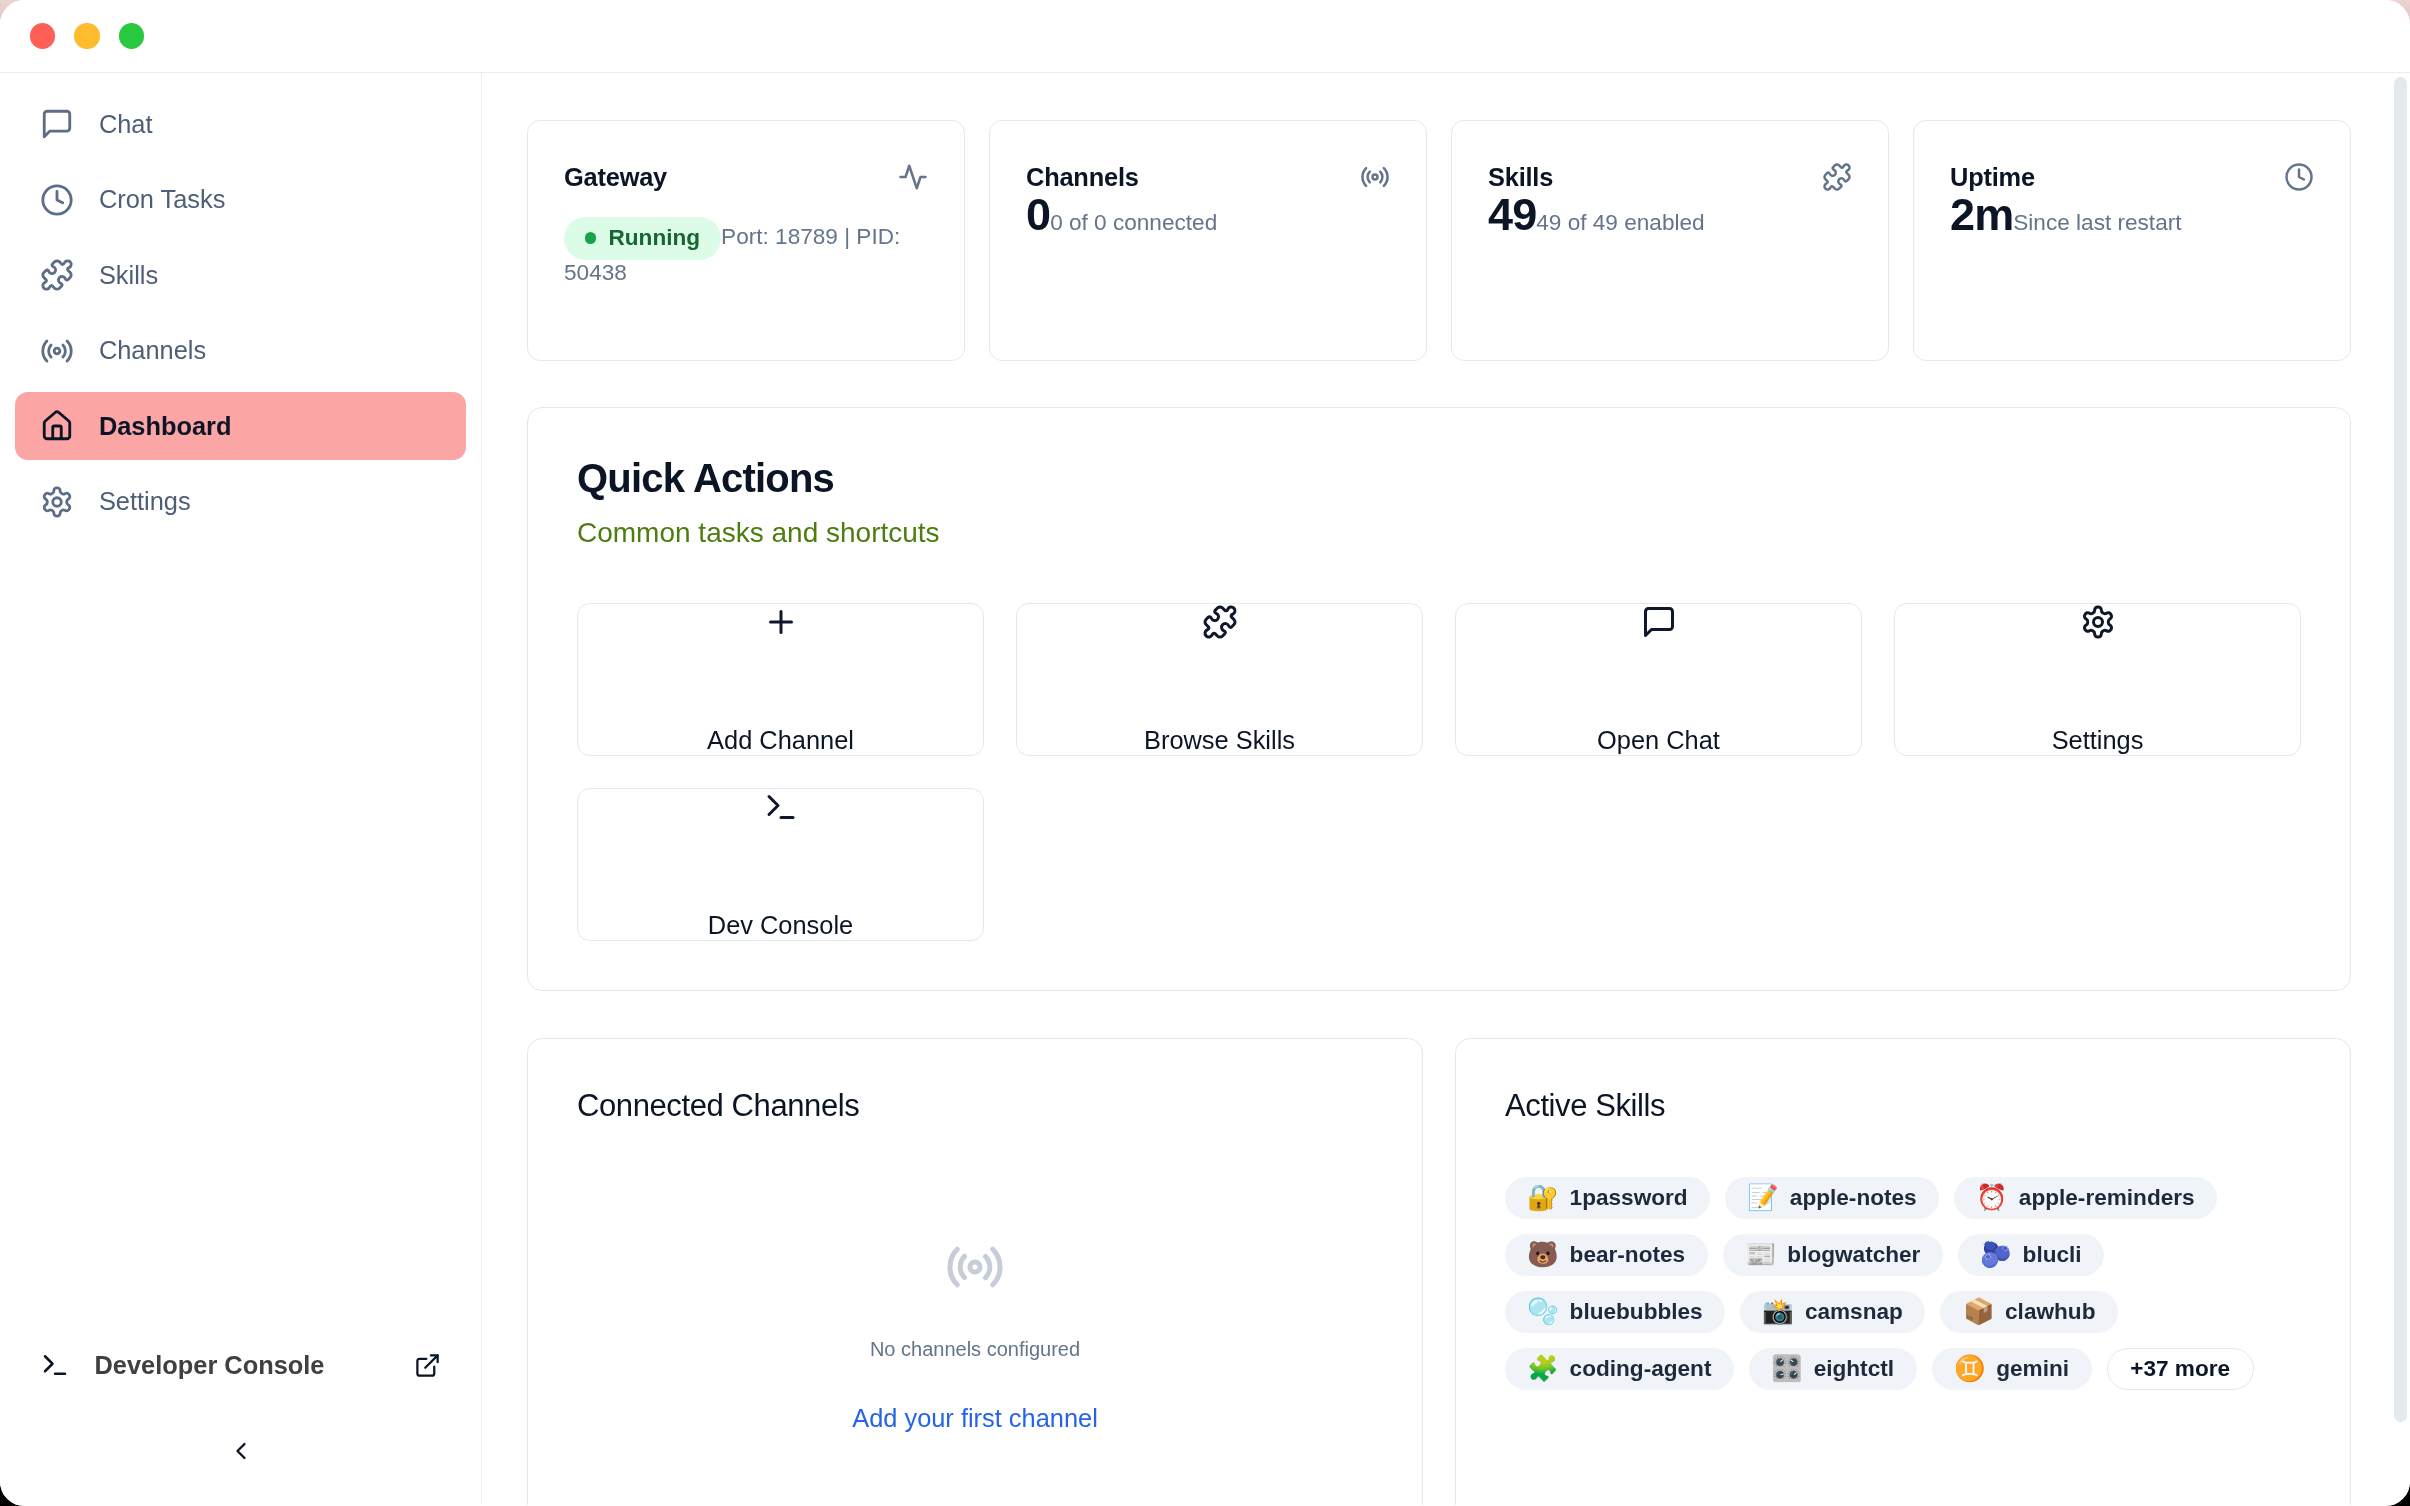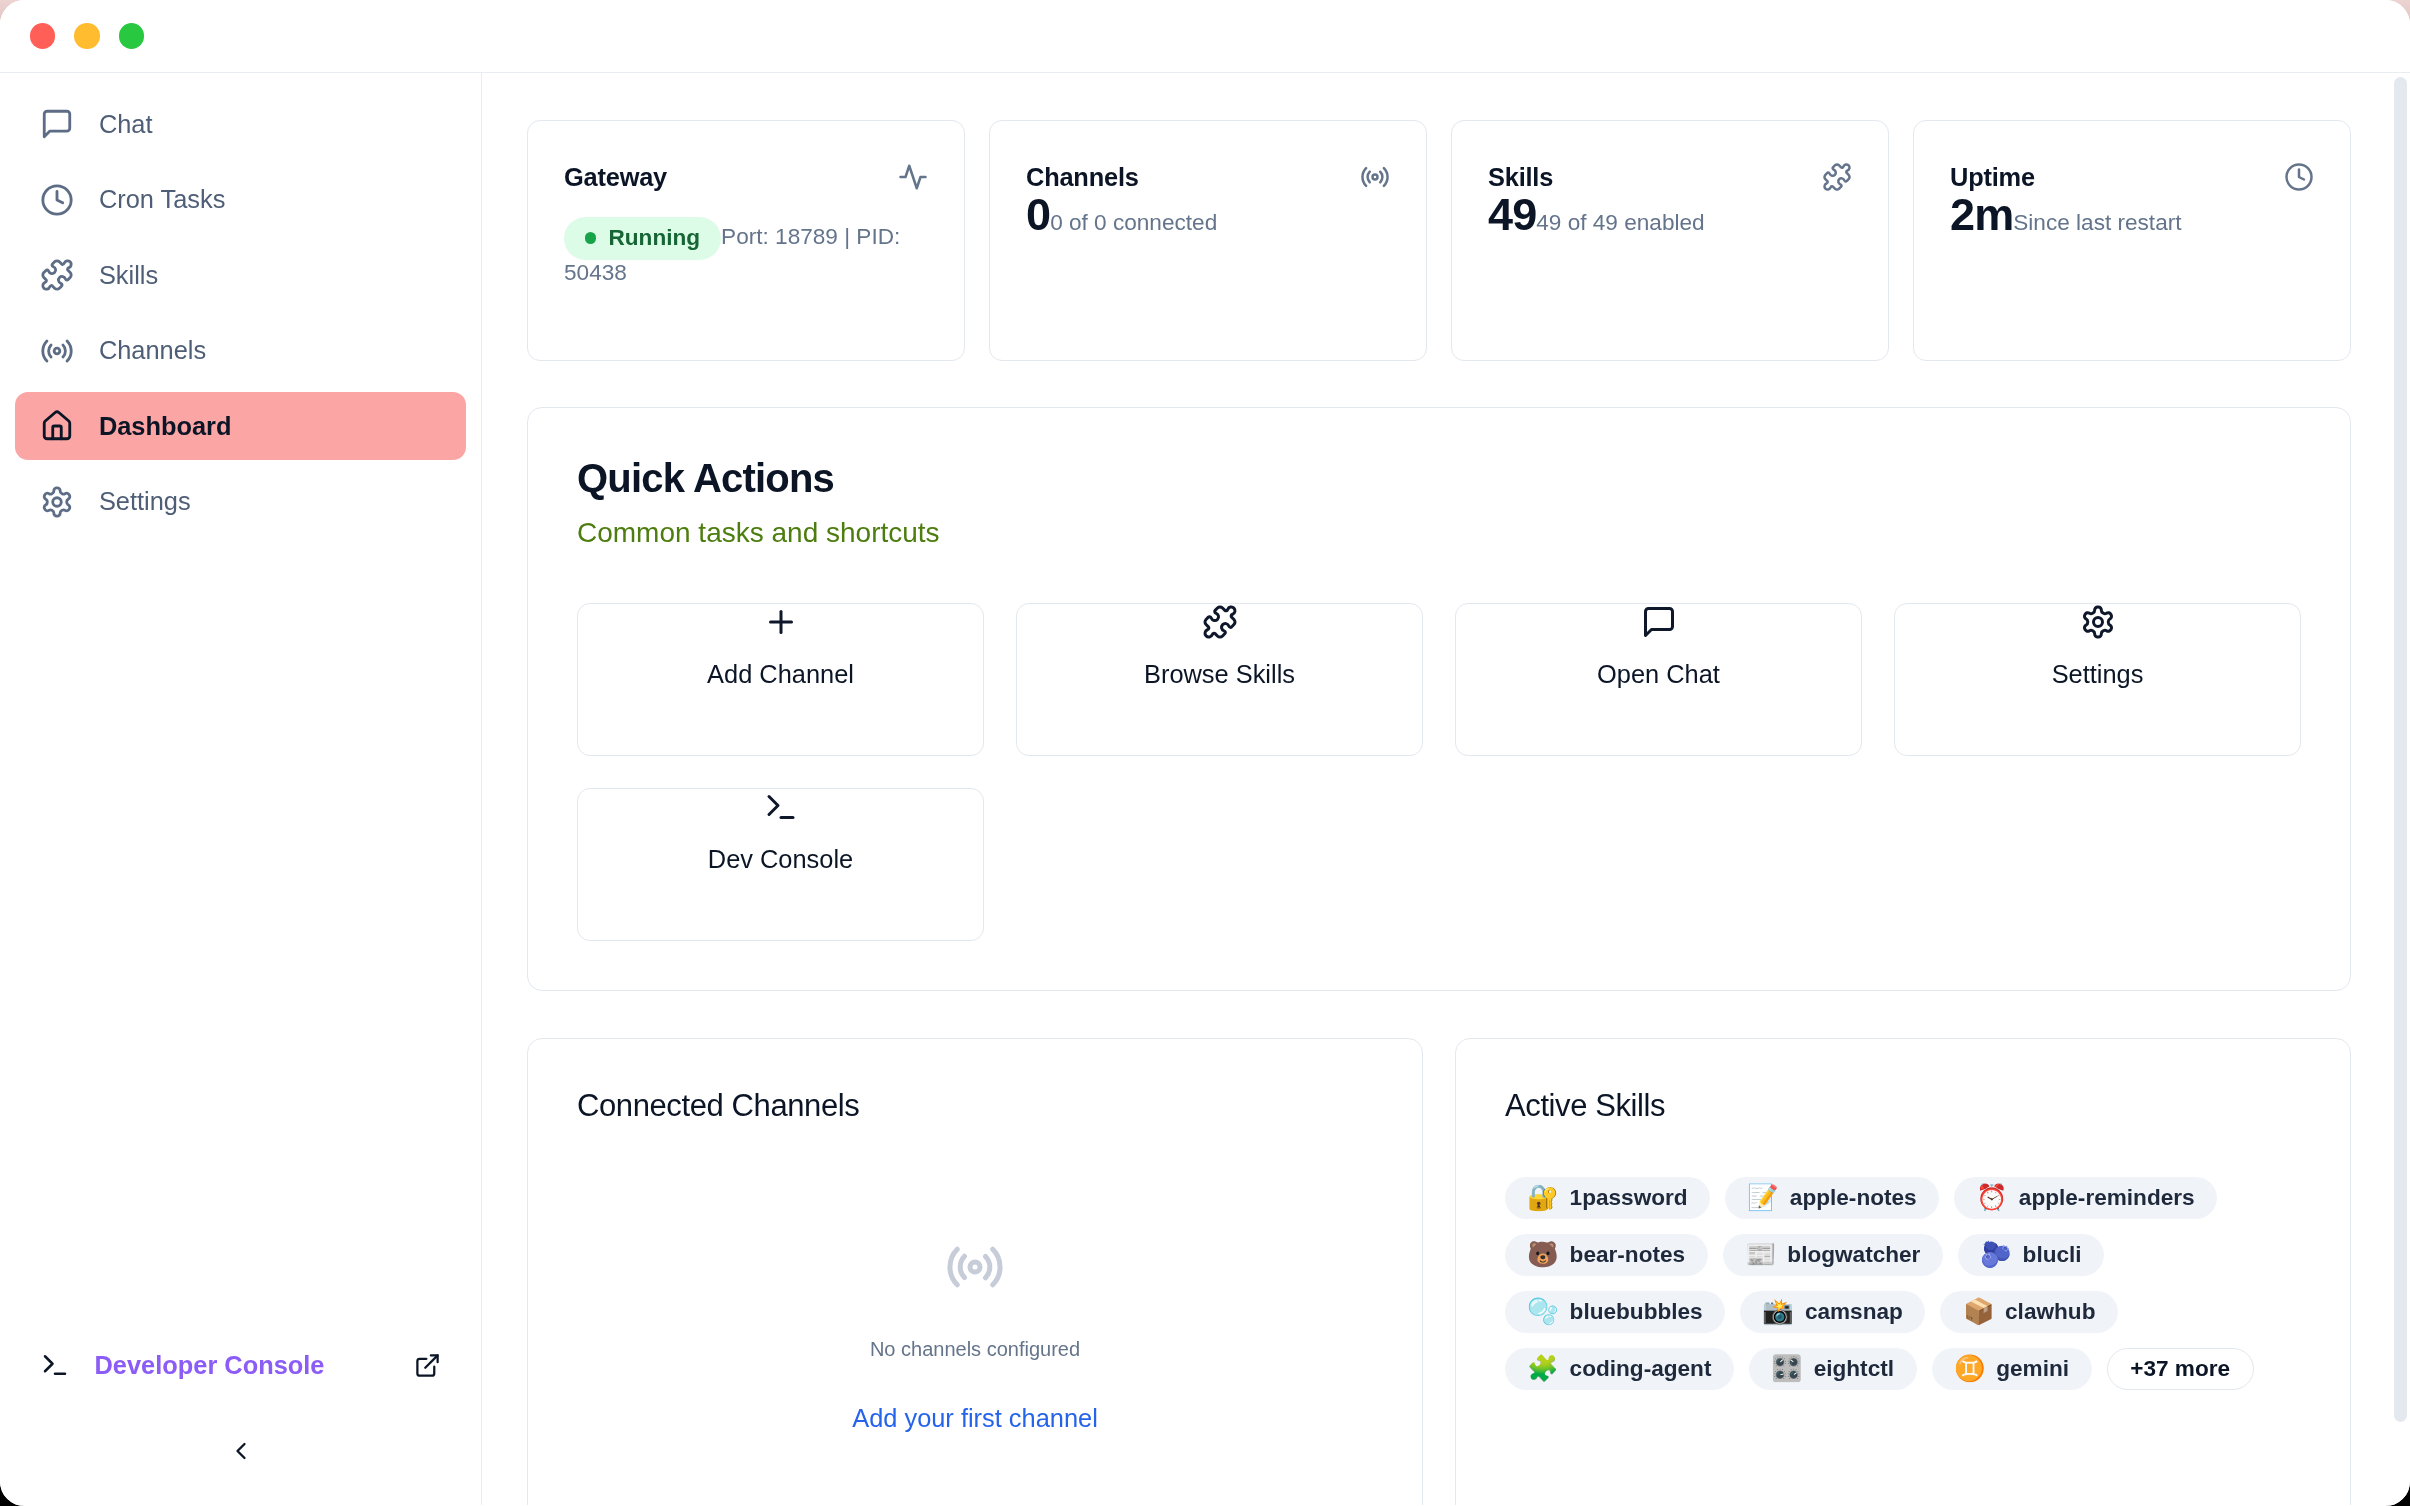--- a/index.html
+++ b/index.html
@@ -16,21 +16,21 @@
   
   .body-row{display:flex;height:1432px;}
   .sidebar{width:482px;min-width:482px;border-right:0.9px solid #e9edf2;display:flex;flex-direction:column;padding-top:17px;box-sizing:border-box;background:#fff;}
   .nav-item{height:68px;margin:0 15px 7.5px;border-radius:13px;display:flex;align-items:center;padding:0 24.5px;gap:25.4px;font-size:25.4px;font-weight:500;color:#4e5e76;cursor:pointer;}
   .nav-item .icon{width:34px;height:34px;color:#5d6d85;}
   .icon{display:inline-flex;}
   .icon svg{width:100%;height:100%;display:block;}
   .nav-item.active{background:#fca5a5;color:#0b1526;font-weight:700;}
   .nav-item.active .icon{color:#0b1526;}
   .sidebar-footer{margin-top:auto;padding-bottom:40px;}
-  .dev-console{display:flex;align-items:center;gap:24.5px;padding:0 40px;height:38px;font-size:25.4px;font-weight:700;color:#8b5cf6;cursor:pointer;}
+  .dev-console{display:flex;align-items:center;gap:24.5px;padding:0 40px;height:38px;font-size:25.4px;font-weight:700;color:#404040;cursor:pointer;}
   .dev-console .icon{width:30px;height:30px;color:#0b1526;}
   .dev-console .ext{margin-left:auto;width:27px;height:27px;}
   .collapse{display:flex;justify-content:center;margin-top:53px;height:28px;cursor:pointer;}
   .collapse .icon{width:28px;height:28px;color:#0b1526;}
   
   .main{flex:1;padding:47px 59px 0 45px;box-sizing:border-box;overflow:hidden;position:relative;background:#fff;}
   .card{background:#fff;border:1.4px solid #e3e8ef;border-radius:15px;box-sizing:border-box;}
   .stats{display:grid;grid-template-columns:repeat(4,1fr);gap:24px;}
   .stat{height:241px;padding:41px 36px;border-radius:13px;}
   .stat-head{display:flex;justify-content:space-between;align-items:flex-start;line-height:30px;}
@@ -38,21 +38,21 @@
   .stat-icon{width:30px;height:30px;color:#64748b;}
   .status-pill{display:inline-flex;align-items:center;gap:12.2px;background:#dcfce7;border-radius:941px;padding:0 21px;height:43px;margin-top:24.5px;font-size:22.6px;font-weight:700;color:#166534;justify-content:flex-end;}
   .dot{width:11.3px;height:11.3px;border-radius:50%;background:#16a34a;}
   .stat-value{margin-top:36px;font-size:45px;font-weight:800;color:#0b1526;line-height:1;letter-spacing:-0.9px;}
   .stat-detail{margin-top:15px;font-size:22.6px;color:#64748b;}
   
   .qa{margin-top:46px;padding:47px 49px 49px;}
   .qa h2{margin:0;font-size:40px;font-weight:800;color:#0b1526;letter-spacing:-0.8px;line-height:1.15;}
   .qa .sub{margin:15px 0 0;font-size:28px;color:#4d7c0f;line-height:1.2;}
   .qa-grid{margin-top:53px;display:grid;grid-template-columns:repeat(4,1fr);gap:32px;}
-  .qa-btn{height:153px;border:1.4px solid #e3e8ef;border-radius:13px;background:#fff;display:flex;flex-direction:column;align-items:center;justify-content:flex-start;gap:20px;font-size:25.4px;font-weight:500;color:#0b1526;font-family:inherit;cursor:pointer;padding:0;}
+  .qa-btn{height:153px;border:1.4px solid #e3e8ef;border-radius:13px;background:#fff;display:flex;flex-direction:column;align-items:center;justify-content:space-between;gap:20px;font-size:25.4px;font-weight:500;color:#0b1526;font-family:inherit;cursor:pointer;padding:0;}
   .qa-btn .icon{width:36px;height:36px;color:#0f172a;}
   
   .bottom-grid{margin-top:47px;display:grid;grid-template-columns:1fr 1fr;gap:32px;}
   .bottom-grid .card{height:584px;padding:49px;}
   .section-title{margin:0;font-size:31px;font-weight:400;color:#0b1526;letter-spacing:-0.4px;line-height:36px;}
   .empty{display:flex;flex-direction:column;align-items:center;margin-top:113px;}
   .empty .icon{width:60px;height:60px;color:#c6cdd8;}
   .empty-text{margin-top:41px;font-size:20px;color:#64748b;}
   .cta{margin-top:43px;font-size:25.4px;font-weight:500;color:#2563eb;cursor:pointer;text-decoration:none;}
   .chips{margin-top:53px;display:flex;flex-wrap:wrap;gap:15px;}

